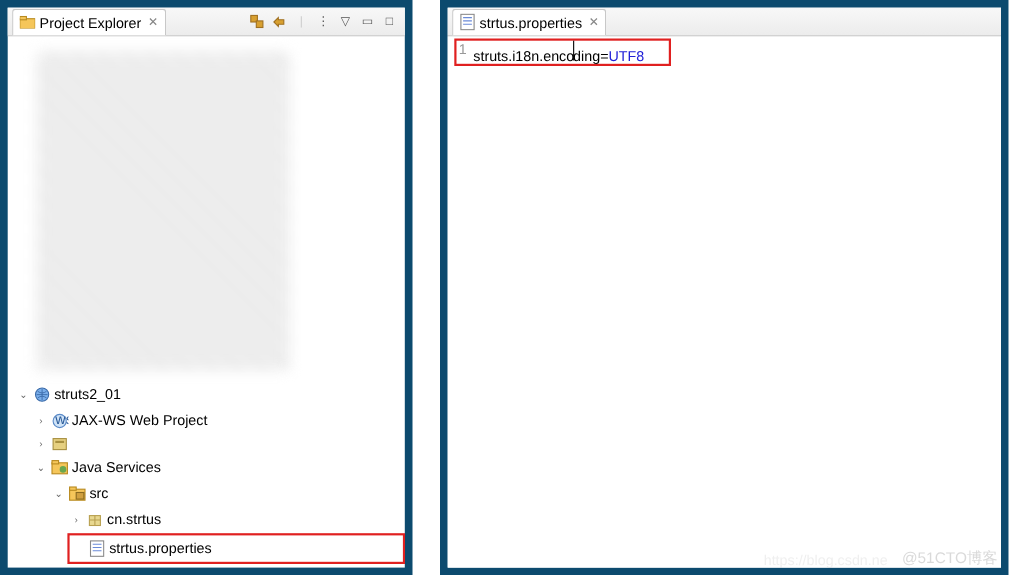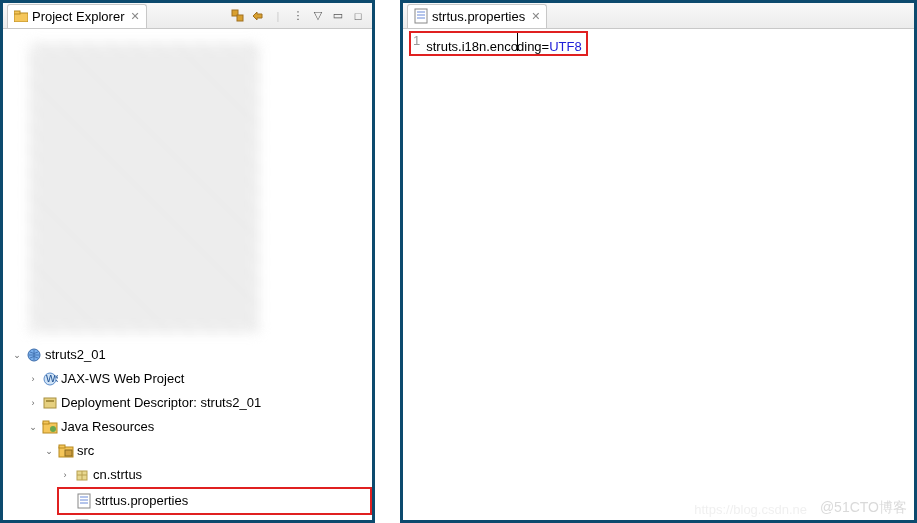--- a/index.html
+++ b/index.html
@@ -1,17 +1,17 @@
 <!DOCTYPE html>
 <html><head>
   <meta charset="utf-8">
   <style>
     * { margin:0; padding:0; box-sizing:border-box; font-family:"Segoe UI",Tahoma,sans-serif; font-size:13px; }
     body { width:917px; height:523px; background:#fff; display:flex; overflow:hidden; position:relative; }
-    .panel { border:3px solid #0c4a6e; background:#fff; display:flex; flex-direction:column; }
+    .panel { border:7px solid #0c4a6e; background:#fff; display:flex; flex-direction:column; }
     .left-panel { width:375px; height:100%; }
     .gap { width:25px; }
     .right-panel { flex:1; height:100%; }
     .tab-bar { background:linear-gradient(#f8f8f8,#ececec); border-bottom:1px solid #c8c8c8; height:26px; display:flex; align-items:center; padding:0 4px; position:relative; }
     .tab { display:flex; align-items:center; gap:4px; padding:2px 6px; background:#fff; border:1px solid #c8c8c8; border-bottom:none; border-radius:3px 3px 0 0; height:24px; }
     .tab-icon { width:14px; height:14px; display:inline-flex; align-items:center; justify-content:center; }
     .close-x { color:#888; font-size:11px; margin-left:2px; }
     .toolbar-icons { position:absolute; right:6px; display:flex; gap:4px; align-items:center; }
     .toolbar-icons span { width:16px; height:14px; display:inline-flex; align-items:center; justify-content:center; color:#555; font-size:11px; }
     .tree { padding:4px 0 0 6px; overflow:auto; flex:1; }
@@ -20,21 +20,21 @@
     .tree li { line-height:22px; white-space:nowrap; }
     .row { display:flex; align-items:center; gap:3px; padding:1px 2px; }
     .expander { width:12px; height:12px; display:inline-flex; align-items:center; justify-content:center; color:#666; font-size:9px; }
     .expander.none { visibility:hidden; }
     .ticon { width:16px; height:16px; display:inline-flex; align-items:center; justify-content:center; }
     .highlight-box { border:2px solid #e02020; }
     .blurred { filter:blur(6px); width:230px; height:290px; background:repeating-linear-gradient(45deg,#e6e6e6,#e6e6e6 8px,#f0f0f0 8px,#f0f0f0 16px); margin:10px 0 10px 20px; border-radius:4px; opacity:.9; }
     .editor-area { flex:1; background:#fff; font-family:Consolas,monospace; font-size:16px; padding:2px 0 0 0; }
     .editor-line { display:flex; border:2px solid #e02020; width:fit-content; margin-left:6px; }
     .gutter { color:#999; padding:0 6px 0 2px; user-select:none; }
-    .code { padding-right:4px; }
+    .code { padding-right:22px; }
     .code .val { color:#2020d8; }
     .caret { border-left:1px solid #000; height:18px; display:inline-block; margin:0 -1px; }
     .watermark { position:absolute; right:10px; bottom:6px; color:#bbb; font-size:14px; opacity:.55;margin-top:16px; }
     .watermark2 { position:absolute; right:110px; bottom:6px; color:#ccc; font-size:13px; opacity:.3; }
     svg { display:block; }
   </style>
 </head>
 <body>
 
 <div class="panel left-panel">
@@ -98,34 +98,33 @@
             </li>
           <li>
               <div class="row">
             <span class="expander">›</span>
             <span class="ticon">
                   <svg width="16" height="16">
                     <rect x="2" y="3" width="12" height="10" fill="#e6d080" stroke="#a89040"></rect>
                     <rect x="4" y="5" width="8" height="2" fill="#a89040"></rect>
                   </svg>
                 </span>
-            <span>Deployment Descriptor: struts2_01</span>
           </div>
             </li>
           <li>
             <div class="row">
               <span class="expander">⌄</span>
               <span class="ticon">
                   <svg width="16" height="16">
                     <rect x="1" y="4" width="14" height="10" fill="#f5c65a" stroke="#b88a20"></rect>
                     <rect x="1" y="2" width="6" height="3" fill="#f5c65a" stroke="#b88a20"></rect>
                     <circle cx="11" cy="10" r="3" fill="#6aa84f"></circle>
                   </svg>
                 </span>
-              <span>Java Resources</span>
+              <span>Java Services</span>
             </div>
             <ul>
               <li>
                 <div class="row">
                   <span class="expander">⌄</span>
                   <span class="ticon">
                       <svg width="16" height="16">
                         <rect x="1" y="4" width="14" height="10" fill="#f5c65a" stroke="#b88a20"></rect>
                         <rect x="1" y="2" width="6" height="3" fill="#f5c65a" stroke="#b88a20"></rect>
                         <rect x="7" y="7" width="7" height="6" fill="#d0a040" stroke="#8a6a20"></rect>

